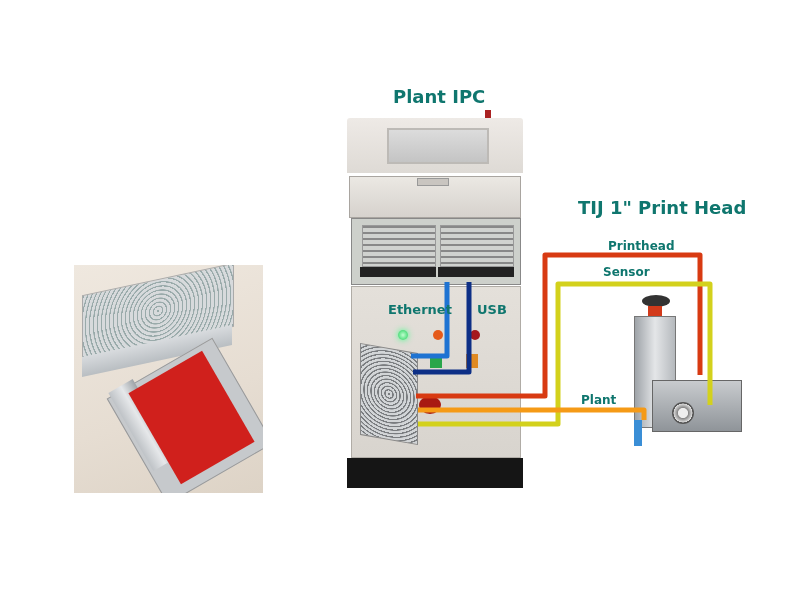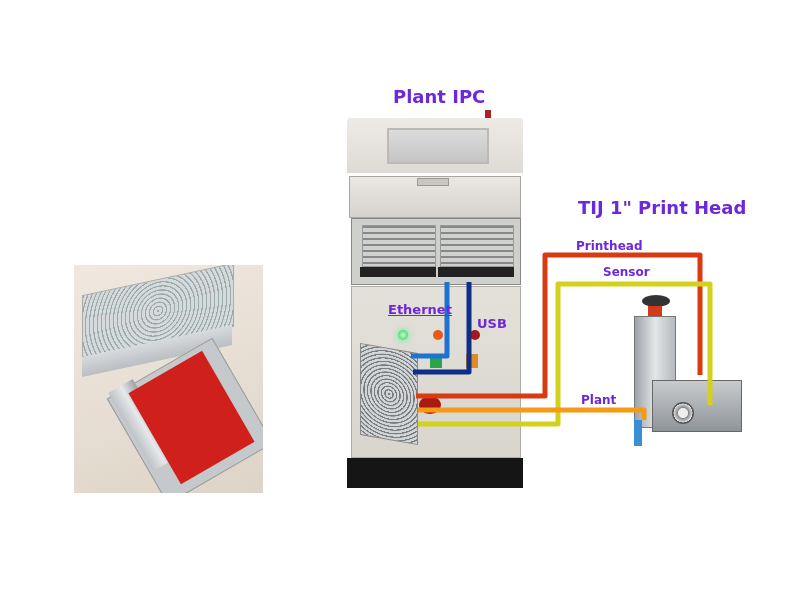--- a/index.html
+++ b/index.html
@@ -1,18 +1,18 @@
 <!DOCTYPE html>
 <html><head>
   <meta charset="utf-8">
   <style>
     html, body { margin: 0; padding: 0; }
     body { width: 800px; height: 600px; background: #ffffff; position: relative; overflow: hidden; font-family: "Liberation Sans", sans-serif; }
     .abs { position: absolute; }
-    .label { position: absolute; font-weight: bold; color: #6d28d9; white-space: nowrap; font-family: "DejaVu Sans", sans-serif; }
+    .label { position: absolute; font-weight: bold; color: #0f766e; white-space: nowrap; font-family: "DejaVu Sans", sans-serif; }
     #title-ipc { left: 393px; top: 86px; font-size: 18px; }
     #title-head { left: 578px; top: 197px; font-size: 18px; }
     .cable-label { font-size: 12px; }
     
     #photo { left: 74px; top: 265px; width: 189px; height: 228px; background: linear-gradient(160deg, #efe8df 0%, #e6ddd2 60%, #ddd3c6 100%); overflow: hidden; }
     #lid { left: 8px; top: 14px; width: 150px; height: 62px; background: repeating-radial-gradient(circle, #9aa 0 1px, #d7dadc 1.5px 4px); border: 1px solid #aaa; transform: skewY(-12deg); }
     #lid-side { left: 8px; top: 76px; width: 150px; height: 20px; background: linear-gradient(#d8dbde,#b9bec2); transform: skewY(-12deg); }
     #tray { left: 55px; top: 95px; width: 120px; height: 120px; background: #c6c9cc; transform: rotate(-30deg); border: 1px solid #999; }
     #pcb { left: 75px; top: 100px; width: 85px; height: 105px; background: #d0201c; transform: rotate(-30deg); }
     #psu { left: 55px; top: 115px; width: 28px; height: 90px; background: linear-gradient(90deg,#bfc3c7,#e6e8ea,#9ea3a8); transform: rotate(-30deg); }
@@ -86,17 +86,17 @@
 <svg id="cables" width="800" height="600">
   <polyline points="447,282 447,356 411,356" fill="none" stroke-width="5" stroke-linejoin="round" stroke="#1e73d2"></polyline>
   <polyline points="469,282 469,372 413,372" fill="none" stroke-width="5" stroke-linejoin="round" stroke="#0d2f86"></polyline>
   <polyline points="416,396 545,396 545,255 700,255 700,375" fill="none" stroke-width="5" stroke-linejoin="round" stroke="#d83a12"></polyline>
   <polyline points="418,424 558,424 558,284 710,284 710,405" fill="none" stroke-width="5" stroke-linejoin="round" stroke="#d3d11c"></polyline>
   <polyline points="418,410 644,410 644,420" fill="none" stroke-width="5" stroke-linejoin="round" stroke="#f59a16"></polyline>
 </svg>
 
 <div id="title-ipc" class="label">Plant IPC</div>
 <div id="title-head" class="label">TIJ 1" Print Head</div>
-<div class="label cable-label" style="left:388px;top:302px;font-size:13px;text-decoration:underline;">Ethernet</div>
-<div class="label cable-label" style="left:477px;top:316px;font-size:13px;">USB</div>
-<div class="label cable-label" style="left:576px;top:239px;">Printhead</div>
+<div class="label cable-label" style="left:388px;top:302px;font-size:13px;">Ethernet</div>
+<div class="label cable-label" style="left:477px;top:302px;font-size:13px;">USB</div>
+<div class="label cable-label" style="left:608px;top:239px;">Printhead</div>
 <div class="label cable-label" style="left:603px;top:265px;">Sensor</div>
 <div class="label cable-label" style="left:581px;top:393px;">Plant</div>
 
 </body></html>

